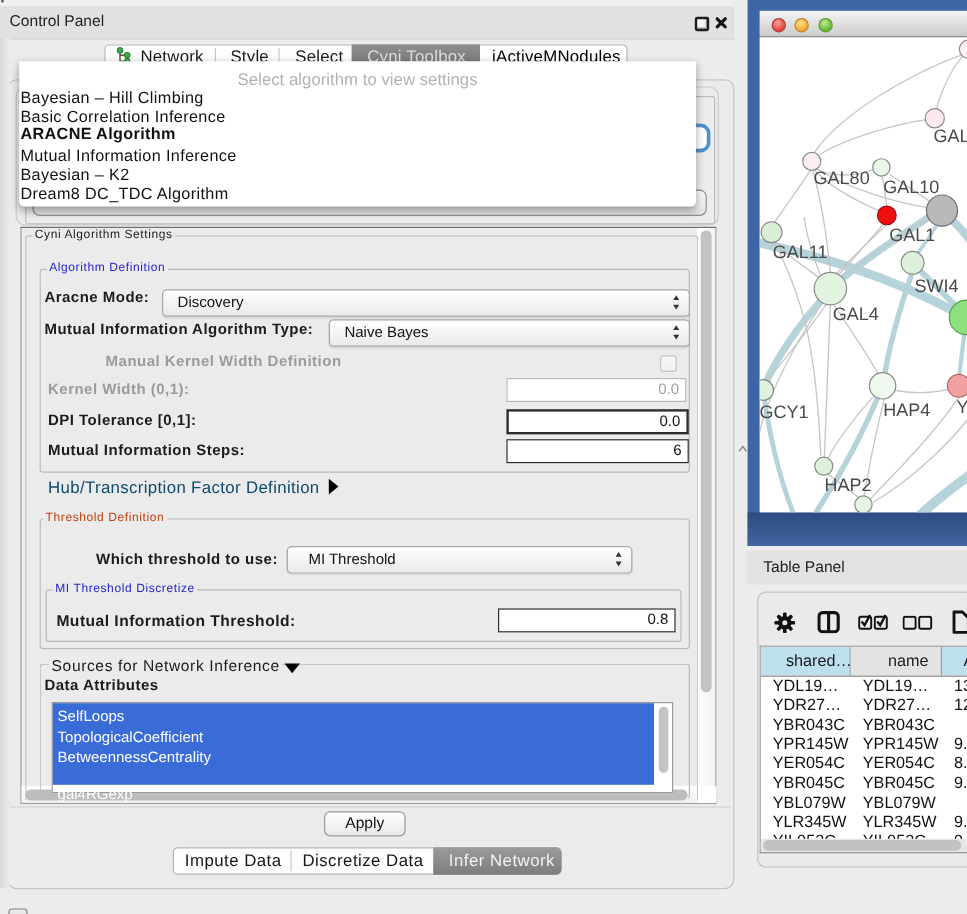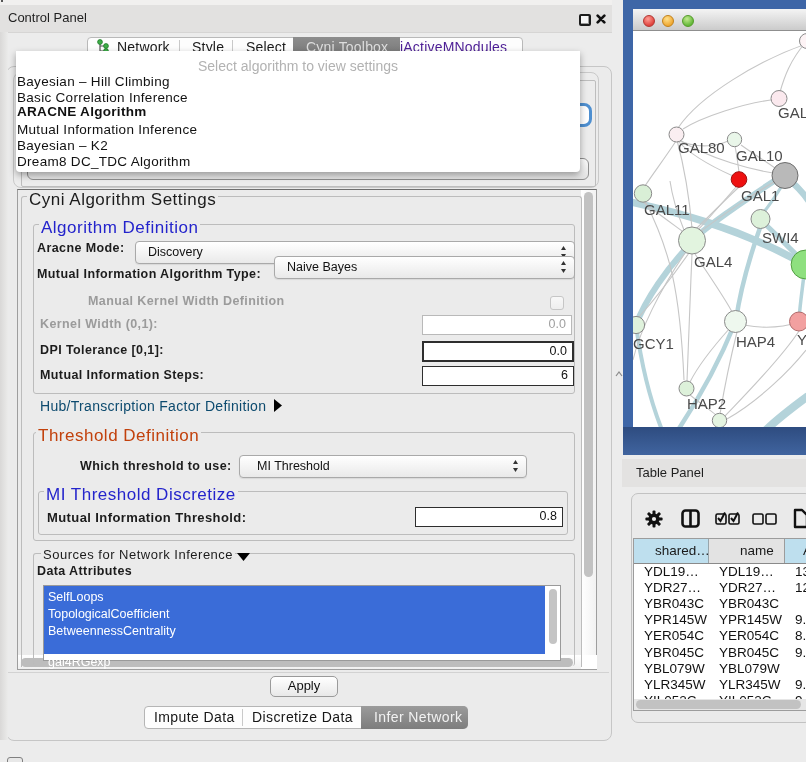--- a/index.html
+++ b/index.html
@@ -8,21 +8,21 @@
   .abs{position:absolute;}
   .lbl{font-size:12.5px;color:#1c1c1c;font-weight:bold;white-space:nowrap;letter-spacing:0.4px;}
   .lbl.dis{color:#9b9b9b;}
   .combo{position:absolute;border:1px solid #a9a9a9;border-radius:4px;
          background:linear-gradient(#ffffff,#f2f2f2 60%,#e9e9e9);
          box-shadow:0 1px 1px rgba(0,0,0,0.08);}
   .combo .ct{position:absolute;left:12px;top:3px;font-size:12.5px;color:#111;white-space:nowrap;}
   .combo .ar{position:absolute;right:7px;top:3px;width:7px;height:14px;}
   .field{position:absolute;background:#fff;font-size:12.5px;color:#111;text-align:right;}
   .gbox{position:absolute;border:1px solid #bcbcbc;border-radius:3px;}
-  .gl{position:absolute;font-size:17px;background:#ebebeb;padding:0 2px;white-space:nowrap;letter-spacing:0.5px;}
+  .gl{position:absolute;font-size:10px;background:#ebebeb;padding:0 2px;white-space:nowrap;letter-spacing:0.5px;}
 </style>
 </head>
 <body>
 
 <div class="abs" style="left:0;top:0;width:612px;height:762px;background:#ececec;"></div>
 <div class="abs" style="left:0;top:0;width:612px;height:5px;background:#f1f0ef;"></div>
 <div class="abs" style="left:1px;top:0;width:2px;height:2px;background:#555;"></div>
 <div class="abs" style="left:0;top:32px;width:8px;height:708px;background:linear-gradient(90deg,#d9d8d7,#ebebea);"></div>
 
 <div class="abs" style="left:0;top:5px;width:612px;height:27px;background:#e2e1e0;border-bottom:1px solid #d6d5d4;"></div>
@@ -48,21 +48,21 @@
 <svg class="abs" style="left:97px;top:39px;" width="13" height="15" viewBox="0 0 13 15">
   <path d="M3 4 L3 12 M3 12 L8 12 M3 7 L8 7" stroke="#555" stroke-width="1.2" fill="none"></path>
   <circle cx="3" cy="3" r="2.4" fill="#3fae49" stroke="#1c7b26" stroke-width="0.8"></circle>
   <circle cx="9" cy="7" r="2.4" fill="#3fae49" stroke="#1c7b26" stroke-width="0.8"></circle>
   <circle cx="9" cy="12" r="2.4" fill="#3fae49" stroke="#1c7b26" stroke-width="0.8"></circle>
 </svg>
 <div class="abs" style="left:117px;top:39px;font-size:14px;letter-spacing:0.2px;color:#1a1a1a;">Network</div>
 <div class="abs" style="left:192px;top:39px;font-size:14px;letter-spacing:0.2px;color:#1a1a1a;">Style</div>
 <div class="abs" style="left:246px;top:39px;font-size:14px;letter-spacing:0.2px;color:#1a1a1a;">Select</div>
 <div class="abs" style="left:306px;top:39px;font-size:14px;letter-spacing:0.2px;color:#dedede;">Cyni Toolbox</div>
-<div class="abs" style="left:400px;top:39px;font-size:14px;letter-spacing:0.2px;color:#4c1d95;">jActiveMNodules</div>
+<div class="abs" style="left:410px;top:39px;font-size:14px;letter-spacing:0.2px;color:#000000;">jActiveMNodules</div>
 
 <div class="abs" style="left:16px;top:51px;width:564px;height:121px;background:#fff;border-radius:0 0 4px 4px;box-shadow:0 3px 7px rgba(0,0,0,0.35);"></div>
 <div class="abs" style="left:16px;top:58px;width:564px;text-align:center;font-size:14px;color:#b2b2b2;">Select algorithm to view settings</div>
 <div class="abs" style="left:17px;top:74px;font-size:13.5px;letter-spacing:0.3px;color:#111;">Bayesian – Hill Climbing</div>
 <div class="abs" style="left:17px;top:90px;font-size:13.5px;letter-spacing:0.3px;color:#111;">Basic Correlation Inference</div>
 <div class="abs" style="left:17px;top:104px;font-size:13.5px;letter-spacing:0.3px;color:#111;font-weight:bold;">ARACNE Algorithm</div>
 <div class="abs" style="left:17px;top:122px;font-size:13.5px;letter-spacing:0.3px;color:#111;">Mutual Information Inference</div>
 <div class="abs" style="left:17px;top:138px;font-size:13.5px;letter-spacing:0.3px;color:#111;">Bayesian – K2</div>
 <div class="abs" style="left:17px;top:154px;font-size:13.5px;letter-spacing:0.3px;color:#111;">Dream8 DC_TDC Algorithm</div>
 
@@ -83,21 +83,21 @@
 
 <div class="lbl abs" style="left:37px;top:241px;">Aracne Mode:</div>
 <div class="combo" style="left:135px;top:241px;width:438px;height:21px;">
   <span class="ct">Discovery</span>
   <svg class="ar" viewBox="0 0 7 14">
       <path d="M3.5 1 L6 5 L1 5 Z M3.5 13 L1 9 L6 9 Z" fill="#333"></path>
     </svg>
 </div>
 
 <div class="lbl abs" style="left:37px;top:267px;">Mutual Information Algorithm Type:</div>
-<div class="combo" style="left:274px;top:256px;width:299px;height:21px;">
+<div class="combo" style="left:274px;top:266px;width:299px;height:21px;">
   <span class="ct">Naive Bayes</span>
   <svg class="ar" viewBox="0 0 7 14">
       <path d="M3.5 1 L6 5 L1 5 Z M3.5 13 L1 9 L6 9 Z" fill="#333"></path>
     </svg>
 </div>
 
 <div class="lbl dis abs" style="left:40px;top:294px;padding-left:48px;">Manual Kernel Width Definition</div>
 <div class="abs" style="left:550px;top:296px;width:12px;height:12px;border:1px solid #c6c6c6;border-radius:3px;background:linear-gradient(#f8f8f8,#eeeeee);"></div>
 
 <div class="lbl dis abs" style="left:40px;top:317px;">Kernel Width (0,1):</div>

